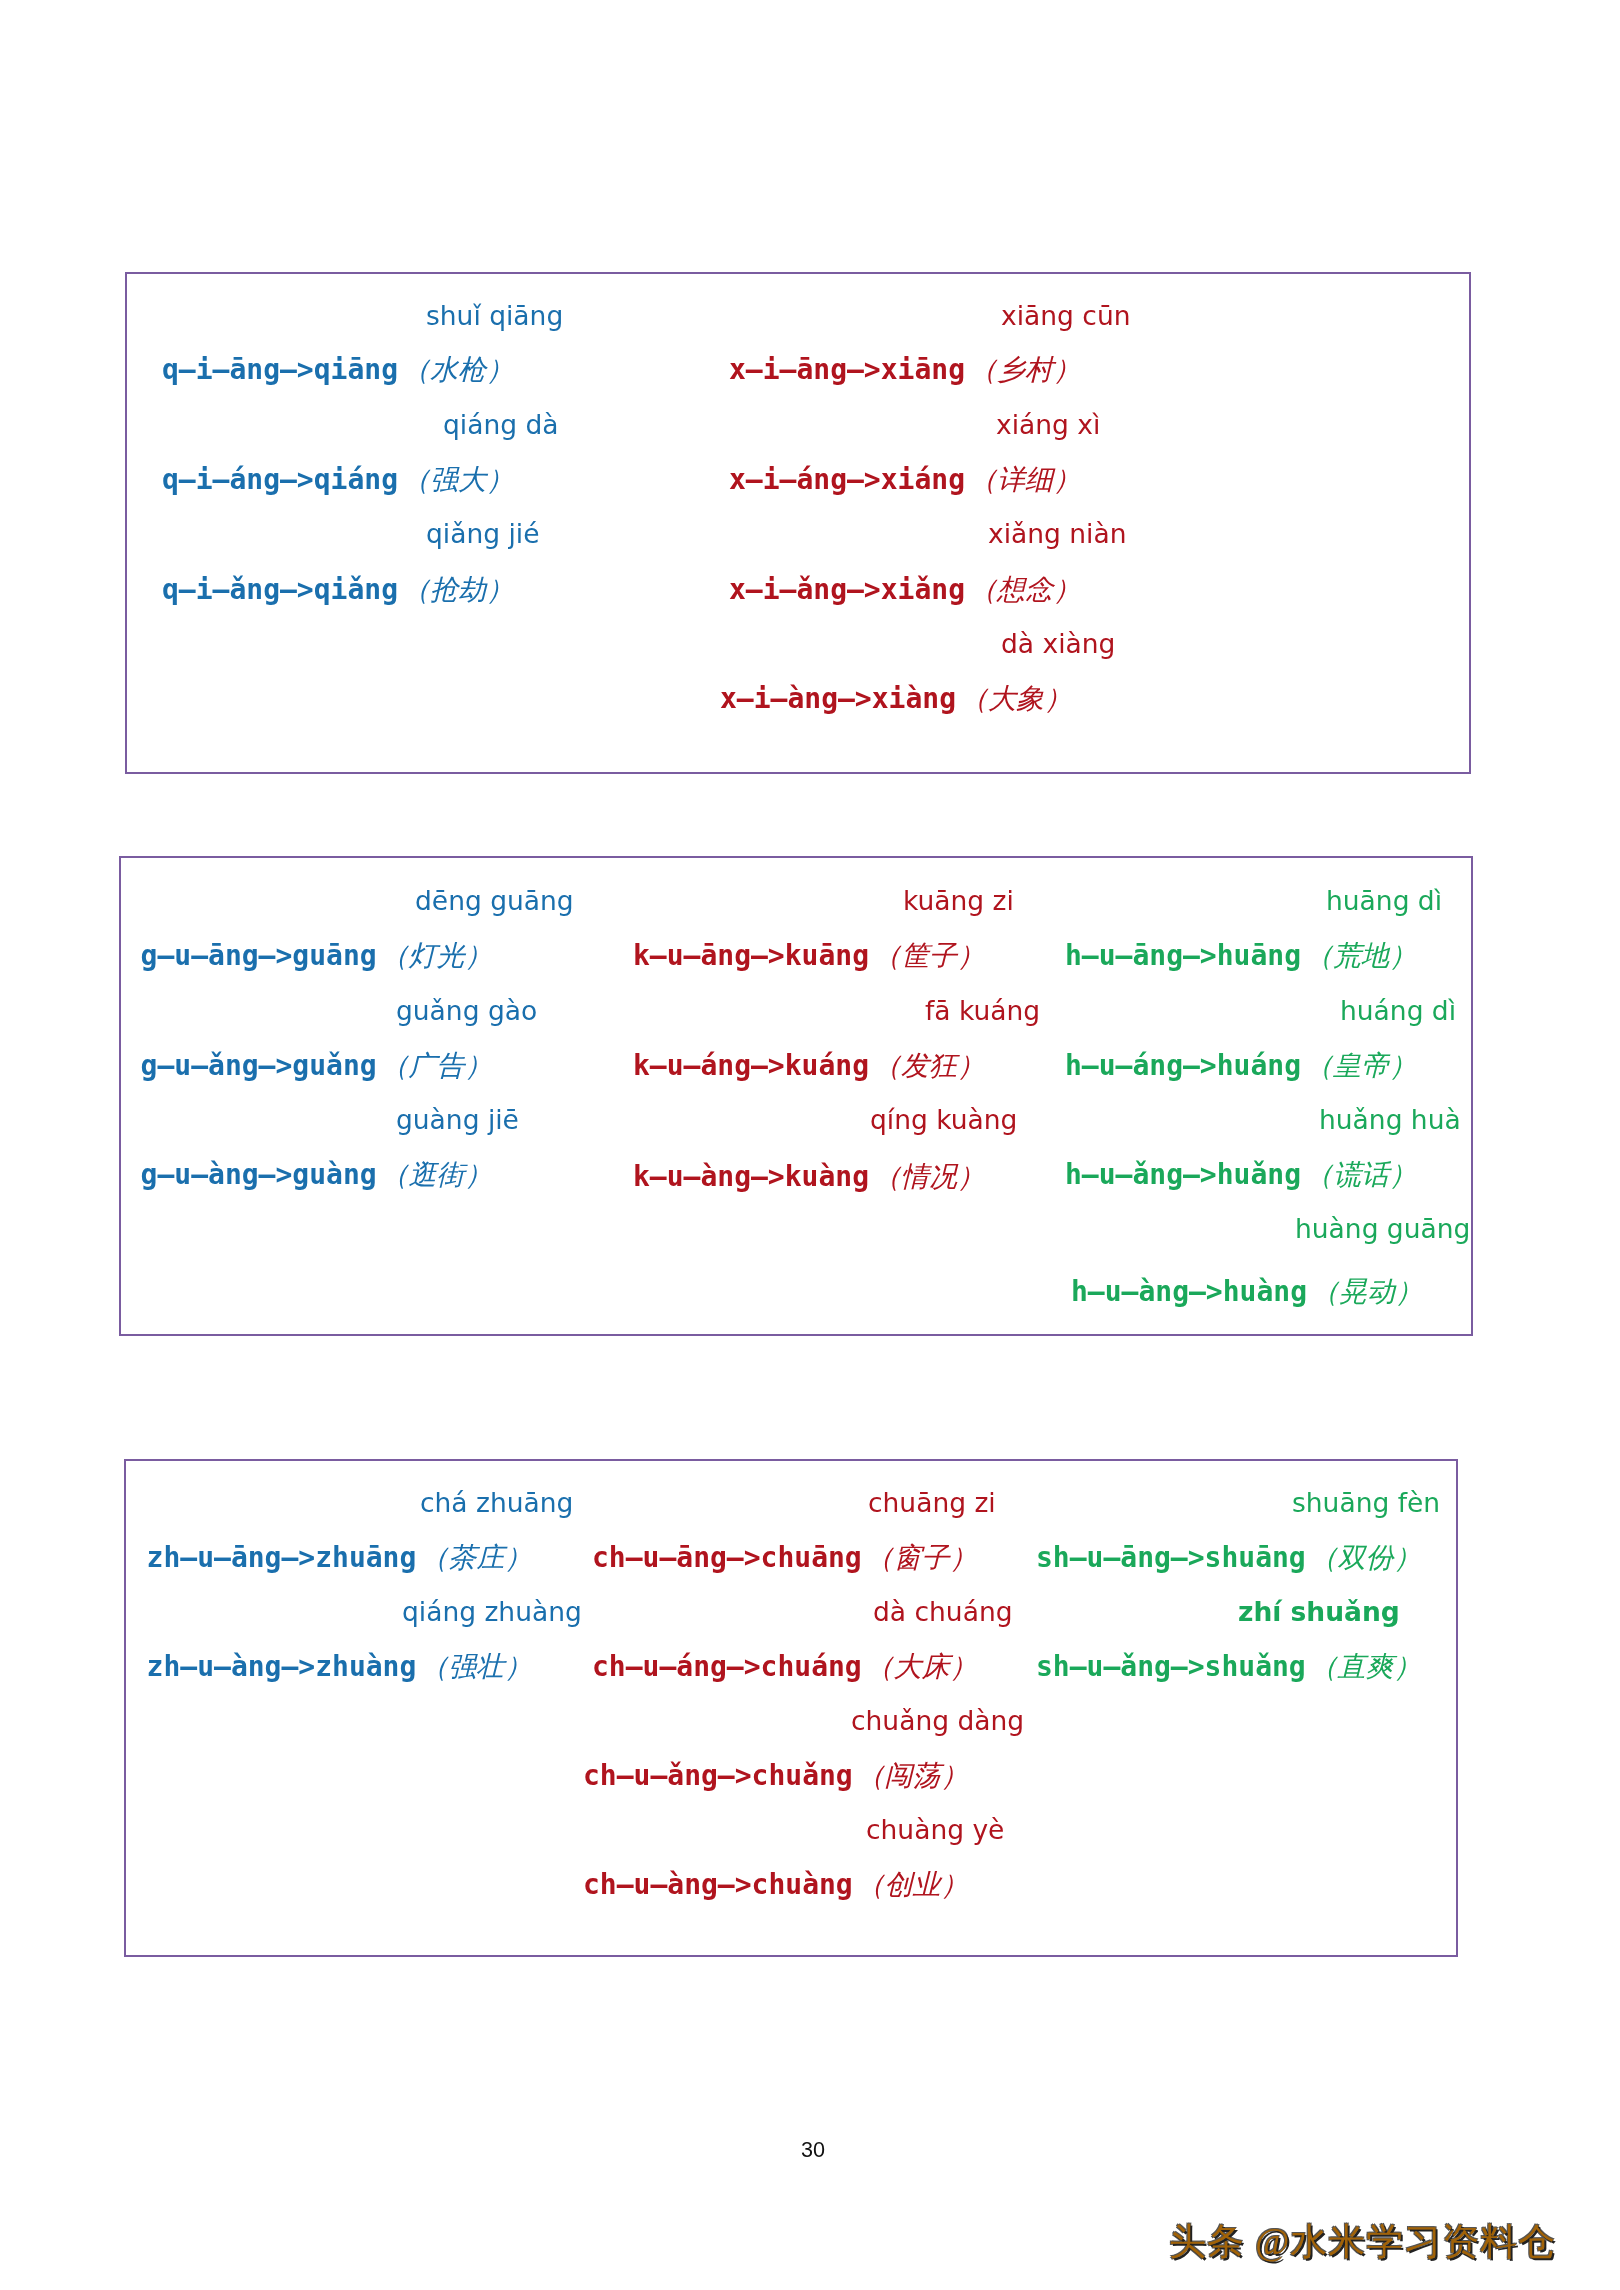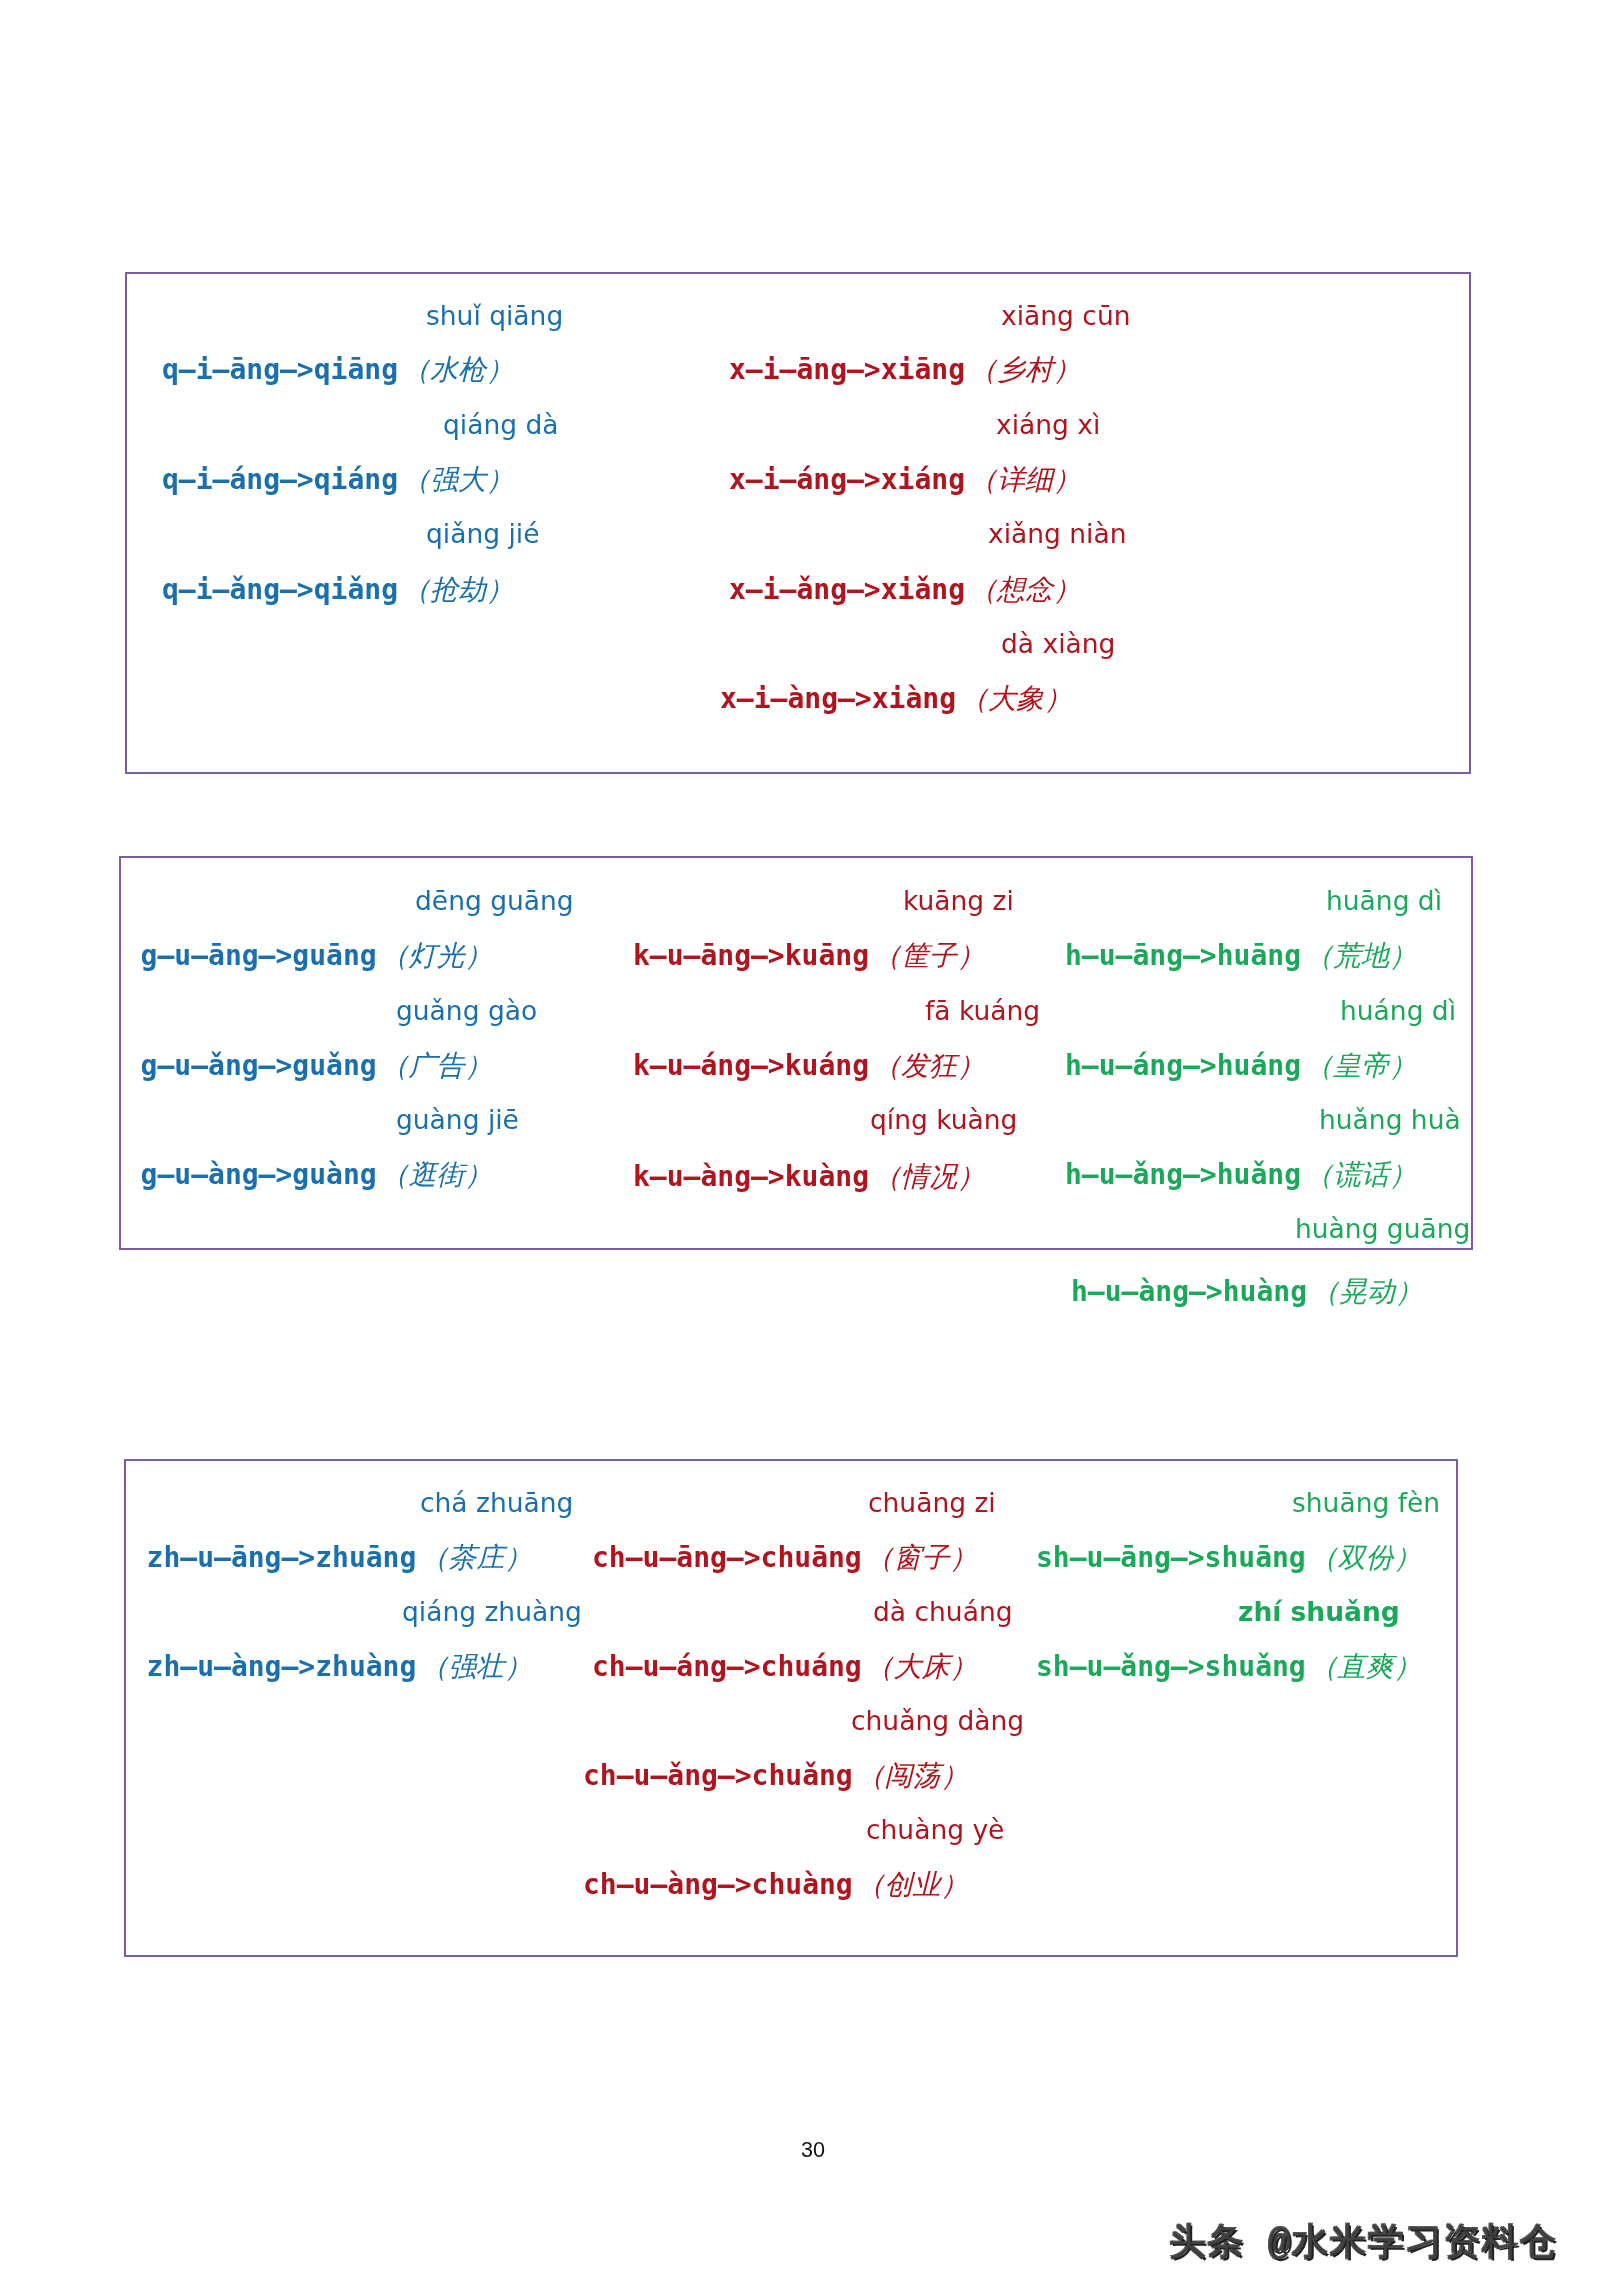--- a/index.html
+++ b/index.html
@@ -31,21 +31,21 @@
     }
     .blue { color: #1a6fad; }
     .red { color: #b0141e; }
     .green { color: #1aa85a; }
     .page-num {
       position: absolute; left: 801px; top: 2137px;
       font-family: "Liberation Sans", sans-serif; font-size: 21.6px; color: #111;
     }
     .watermark {
       position: absolute; left: 1169px; top: 2217px;
-      font-family: Liberation Mono, monospace; font-size: 37px; color: #404040;
+      font-family: Liberation Serif, serif; font-size: 37px; color: #a16207;
       text-shadow: 2px 2px 0 #222, -1px -1px 0 #555, 1px -1px 0 #555, -1px 1px 0 #555;
       letter-spacing: 1px;
     }
   </style>
 </head>
 <body>
 
 <div class="box" style="left:125px; top:272px; width:1346px; height:502px;">
 
   <div class="col blue" style="left:0; width:588px;">
@@ -76,21 +76,21 @@
     <div class="ln sp" style="left:602px; top:302px;">
       <span>x—i—ǎng—&gt;xiǎng</span><span class="cn">（想念）</span>
     </div>
     <div class="ln py" style="left:874px; top:357px;">dà xiàng</div>
     <div class="ln sp" style="left:593px; top:411px;">
       <span>x—i—àng—&gt;xiàng</span><span class="cn">（大象）</span>
     </div>
   </div>
 </div>
 
-<div class="box" style="left:119px; top:856px; width:1354px; height:394px;">
+<div class="box" style="left:119px; top:856px; width:1354px; height:480px;">
   <div class="col blue" style="left:0; width:490px;">
     <div class="ln py" style="left:294px; top:30px;">dēng guāng</div>
     <div class="ln sp" style="left:19.6px; top:84px;">
       <span>g—u—āng—&gt;guāng</span><span class="cn">（灯光）</span>
     </div>
     <div class="ln py" style="left:275px; top:140px;">guǎng gào</div>
     <div class="ln sp" style="left:19.6px; top:194px;">
       <span>g—u—ǎng—&gt;guǎng</span><span class="cn">（广告）</span>
     </div>
     <div class="ln py" style="left:275px; top:249px;">guàng jiē</div>

